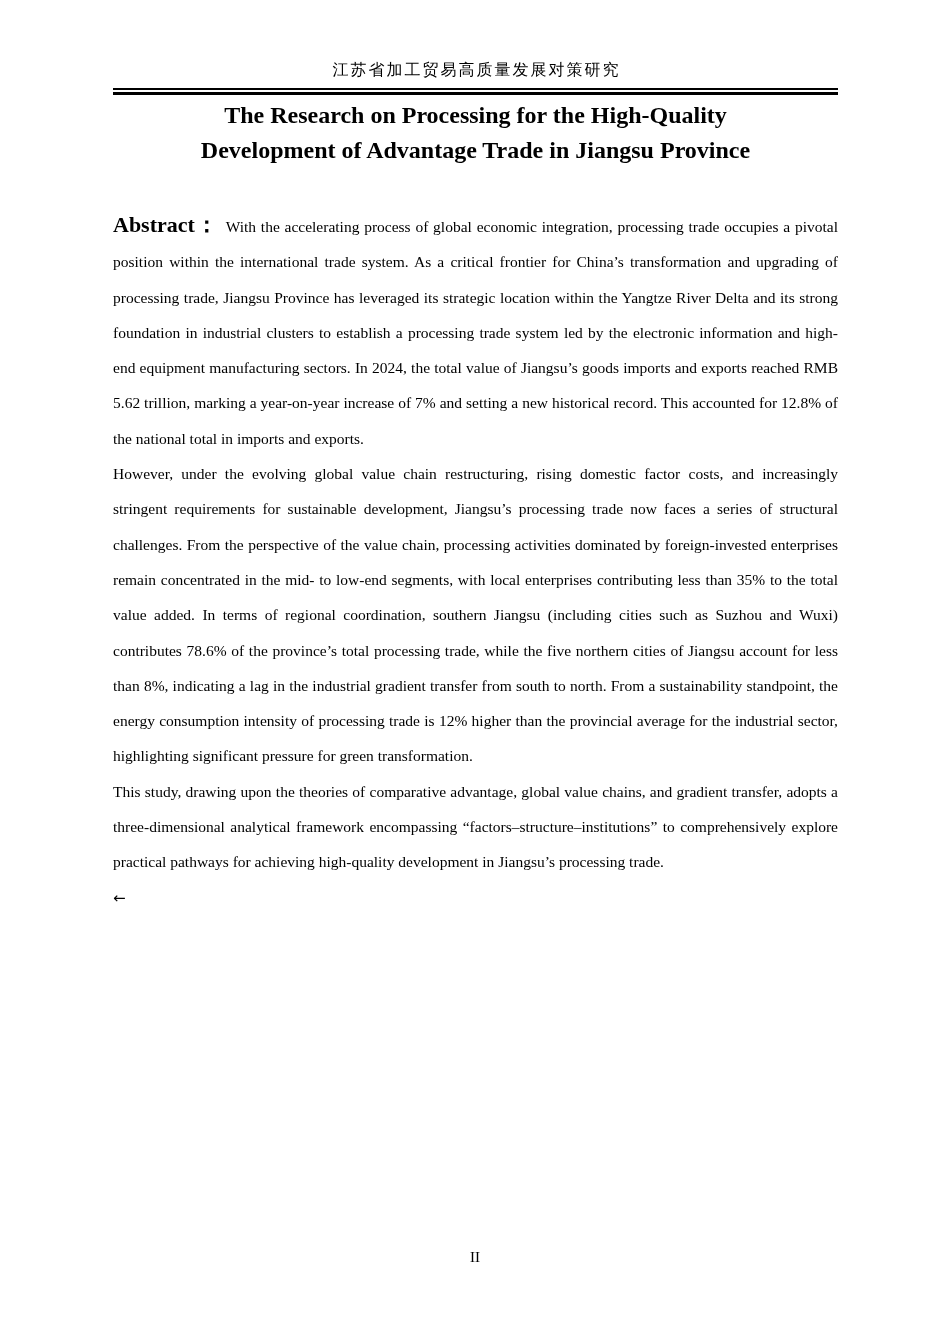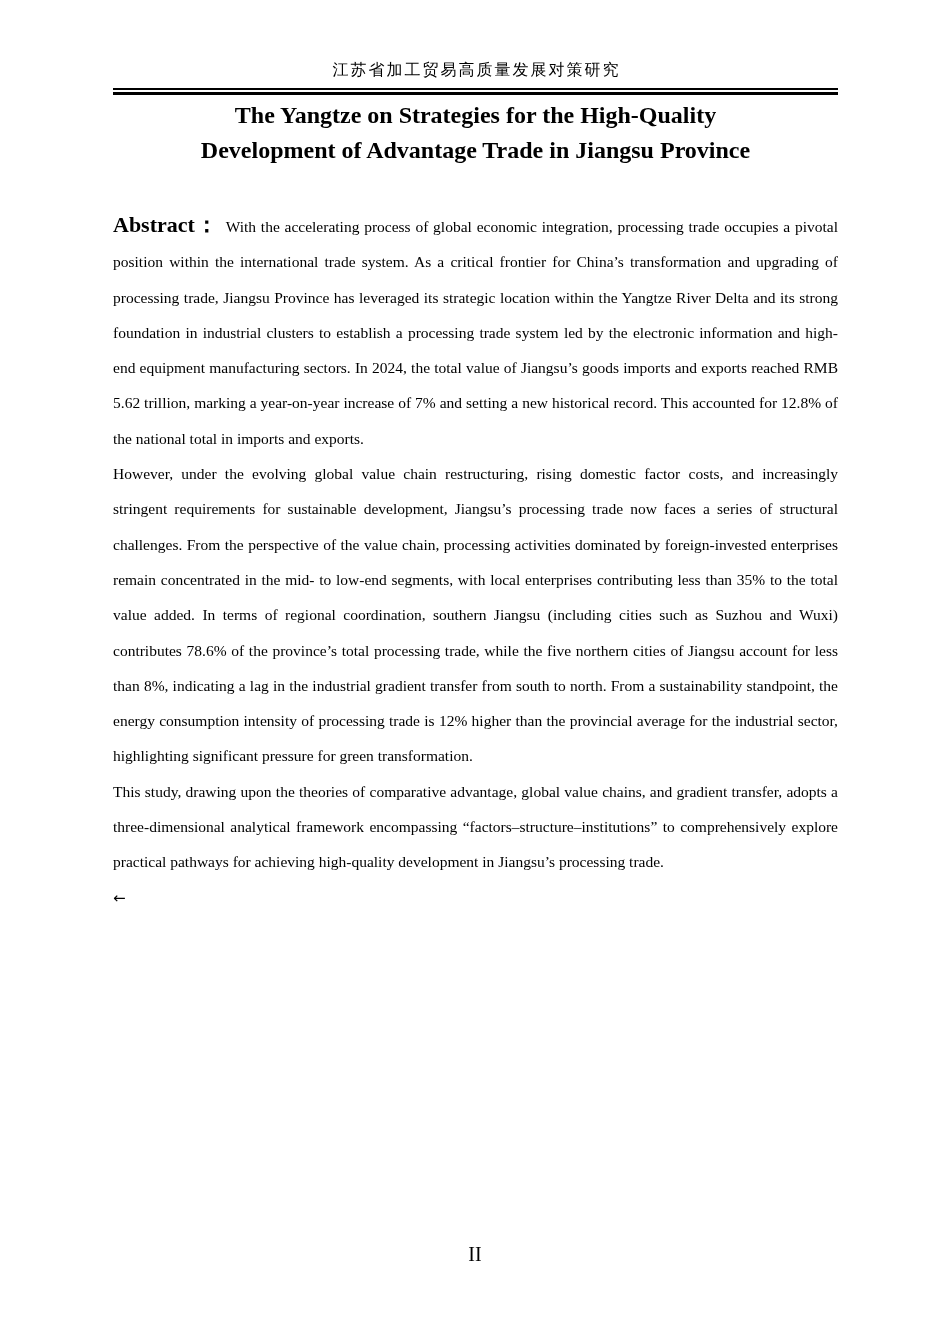--- a/index.html
+++ b/index.html
@@ -68,34 +68,34 @@
     font-size: 15px;
   }
   .trailing-mark-para { margin: 0; line-height: 35.3px; }
   .trailing-mark-para .return-mark { margin-right: 0; }
 
   
   .page-number {
     position: absolute;
     bottom: 78px; left: 0; width: 950px;
     text-align: center;
-    font-size: 20px;
+    font-size: 15px;
   }
 </style>
 </head>
 <body>
 
 <div class="page">
 
   <div class="running-title">江苏省加工贸易高质量发展对策研究</div>
 
   <div class="header-rule"></div>
 
   <h1 class="doc-title">
-    <span>The Yangtze on Strategies for the High-Quality</span><br>
+    <span>The Research on Processing for the High-Quality</span><br>
     <span>Development of Advantage Trade in Jiangsu Province</span>
   </h1>
 
   <div class="content">
 
     <p class="para">
       <strong class="abstract-label">Abstract：</strong><span>With the accelerating process of global economic integration, processing trade occupies a pivotal position within the international trade system. As a critical frontier for China’s transformation and upgrading of processing trade, Jiangsu Province has leveraged its strategic location within the Yangtze River Delta and its strong foundation in industrial clusters to establish a processing trade system led by the electronic information and high-end equipment manufacturing sectors. In 2024, the total value of Jiangsu’s goods imports and exports reached RMB 5.62 trillion, marking a year-on-year increase of 7% and setting a new historical record. This accounted for 12.8% of the national total in imports and exports.</span>
     </p>
 
     <p class="para">However, under the evolving global value chain restructuring, rising domestic factor costs, and increasingly stringent requirements for sustainable development, Jiangsu’s processing trade now faces a series of structural challenges. From the perspective of the value chain, processing activities dominated by foreign-invested enterprises remain concentrated in the mid- to low-end segments, with local enterprises contributing less than 35% to the total value added. In terms of regional coordination, southern Jiangsu (including cities such as Suzhou and Wuxi) contributes 78.6% of the province’s total processing trade, while the five northern cities of Jiangsu account for less than 8%, indicating a lag in the industrial gradient transfer from south to north. From a sustainability standpoint, the energy consumption intensity of processing trade is 12% higher than the provincial average for the industrial sector, highlighting significant pressure for green transformation.</p>

